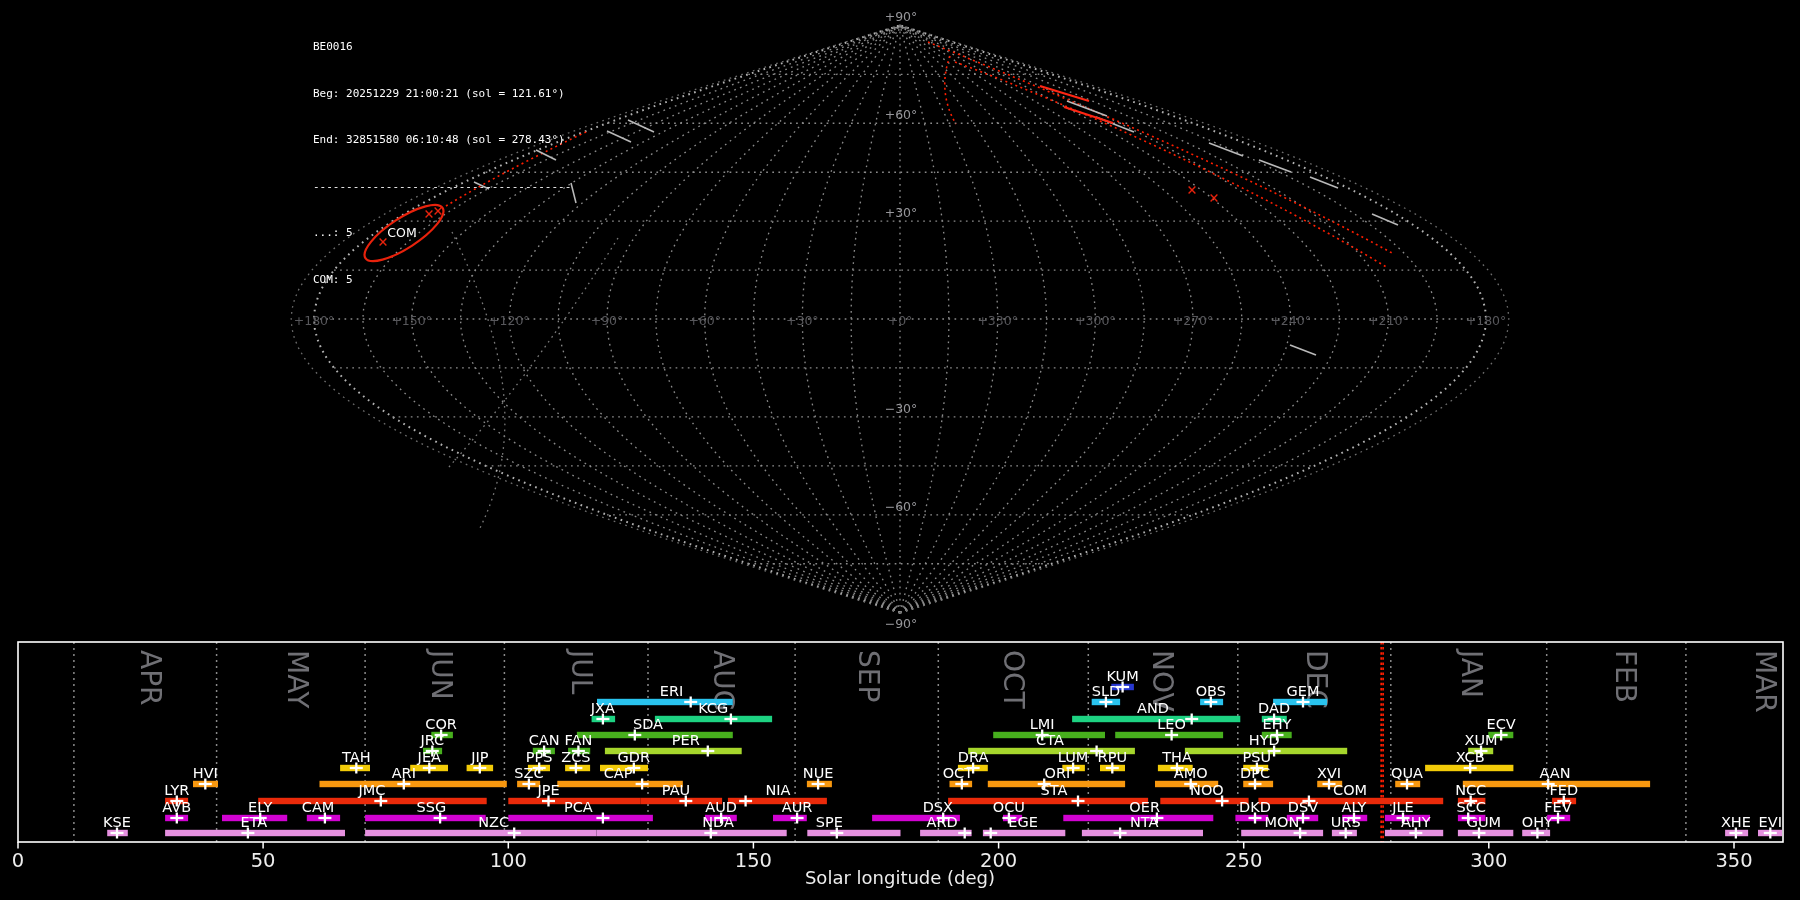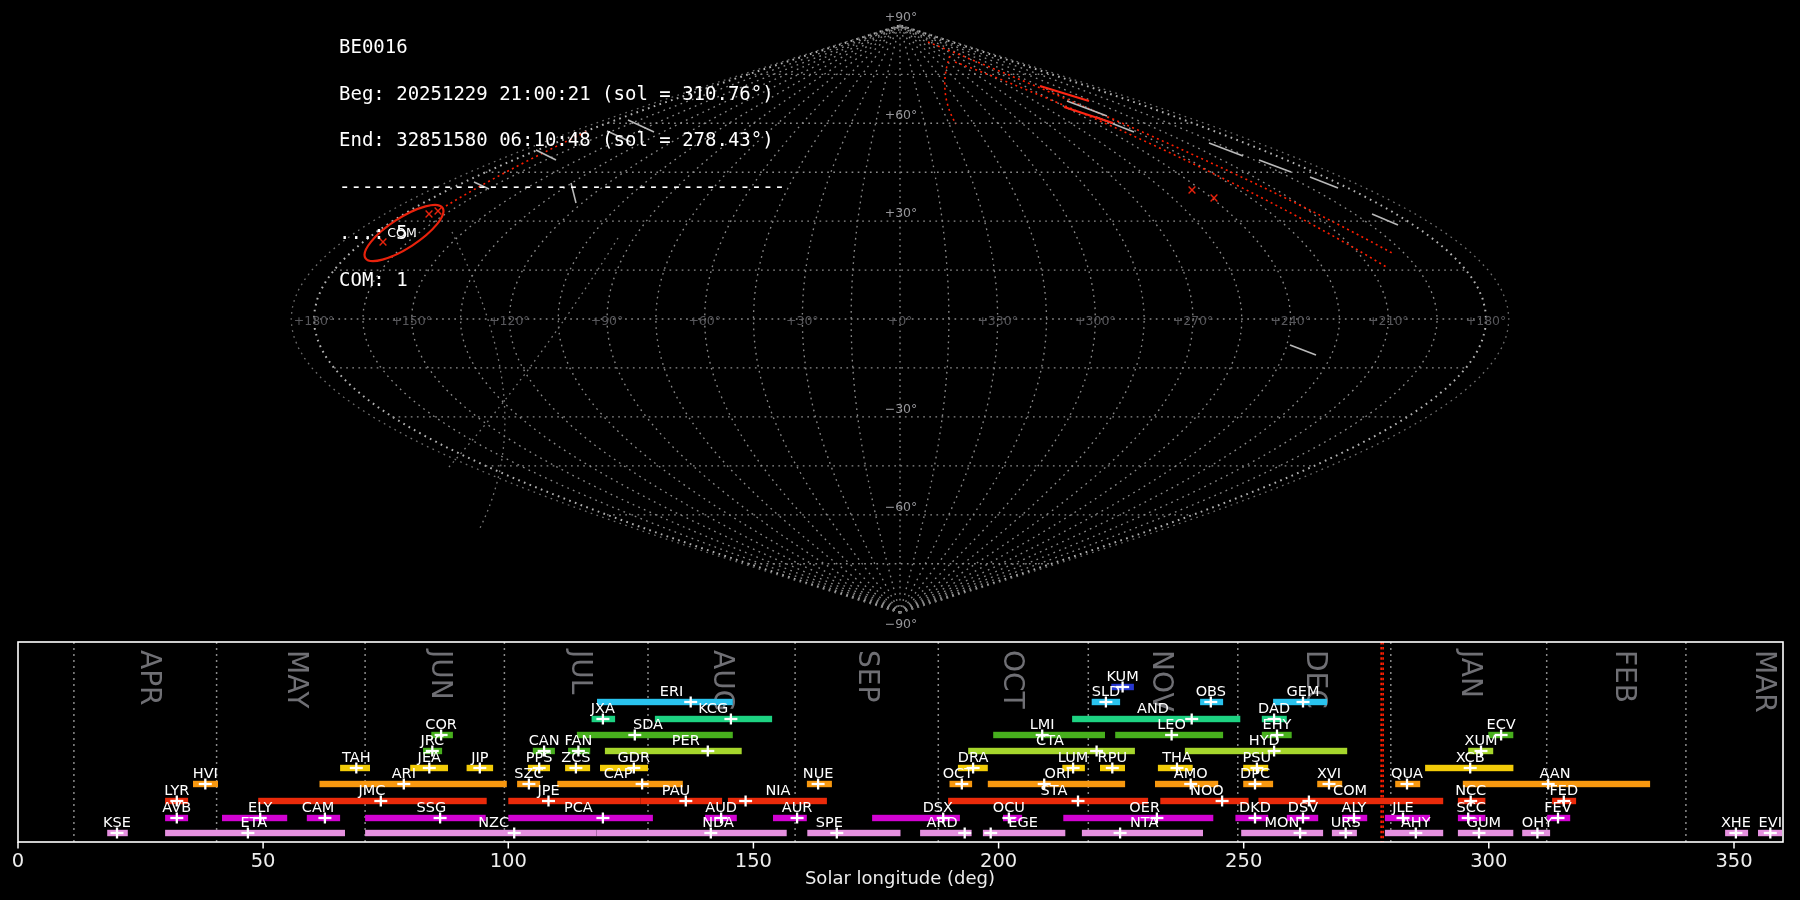--- a/index.html
+++ b/index.html
@@ -1,21 +1,21 @@
 <!DOCTYPE html>
 <html><head>
 <meta charset="utf-8">
 <style>
   html,body{margin:0;padding:0;background:#000;}
   body{width:1800px;height:900px;position:relative;overflow:hidden;
        font-family:"DejaVu Sans",sans-serif;}
   #plot{position:absolute;left:0;top:0;}
   #session-info{position:absolute;left:313px;top:8px;color:#fff;
-    font-family:"DejaVu Sans Mono",monospace;font-size:19px;line-height:15.5px;
-    white-space:pre;margin-left:26px;}
+    font-family:"DejaVu Sans Mono",monospace;font-size:11px;line-height:15.5px;
+    white-space:pre;}
   svg text{font-family:"DejaVu Sans",sans-serif;}
 </style>
 </head>
 <body>
 
 <div id="app">
   <svg id="plot" width="1800" height="900">
       <g>
         <g>
           <path d="M900.0,612.7L930.7,602.9L961.3,593.1L991.7,583.3L1021.8,573.5L1051.7,563.7L1081.1,553.9L1110.0,544.1L1138.4,534.4L1166.0,524.6L1193.0,514.8L1219.2,505.0L1244.4,495.2L1268.8,485.4L1292.1,475.6L1314.4,465.8L1335.5,456.0L1355.4,446.3L1374.1,436.5L1391.5,426.7L1407.5,416.9L1422.1,407.1L1435.3,397.3L1447.1,387.5L1457.3,377.7L1466.0,367.9L1473.2,358.2L1478.8,348.4L1482.8,338.6L1485.2,328.8L1486.0,319.0L1485.2,309.2L1482.8,299.4L1478.8,289.6L1473.2,279.8L1466.0,270.1L1457.3,260.3L1447.1,250.5L1435.3,240.7L1422.1,230.9L1407.5,221.1L1391.5,211.3L1374.1,201.5L1355.4,191.7L1335.5,182.0L1314.4,172.2L1292.1,162.4L1268.8,152.6L1244.4,142.8L1219.2,133.0L1193.0,123.2L1166.0,113.4L1138.4,103.6L1110.0,93.9L1081.1,84.1L1051.7,74.3L1021.8,64.5L991.7,54.7L961.3,44.9L930.7,35.1L900.0,25.3" fill="none" stroke="#b2b2b2" stroke-width="2" stroke-dasharray="1.7 4.4"></path>
@@ -691,19 +691,19 @@
           <line x1="1488.8" y1="842" x2="1488.8" y2="848.5" stroke="#fff" stroke-width="1.5"></line>
           <text x="1488.8" y="867" fill="#ededed" font-size="19.5" text-anchor="middle">300</text>
           <line x1="1734.0" y1="842" x2="1734.0" y2="848.5" stroke="#fff" stroke-width="1.5"></line>
           <text x="1734.0" y="867" fill="#ededed" font-size="19.5" text-anchor="middle">350</text>
           <text x="900" y="884" fill="#ededed" font-size="18" text-anchor="middle">Solar longitude (deg)</text>
         </g>
       </g>
     </svg>
   <div id="session-info">
     <div>BE0016</div>
-    <div>Beg: 20251229 21:00:21 (sol = 310.76°)</div>
+    <div>Beg: 20251229 21:00:21 (sol = 121.61°)</div>
     <div>End: 32851580 06:10:48 (sol = 278.43°)</div>
     <div>---------------------------------------</div>
     <div>...: 5</div>
-    <div>COM: 1</div>
+    <div>COM: 5</div>
   </div>
 </div>
 
 </body></html>

